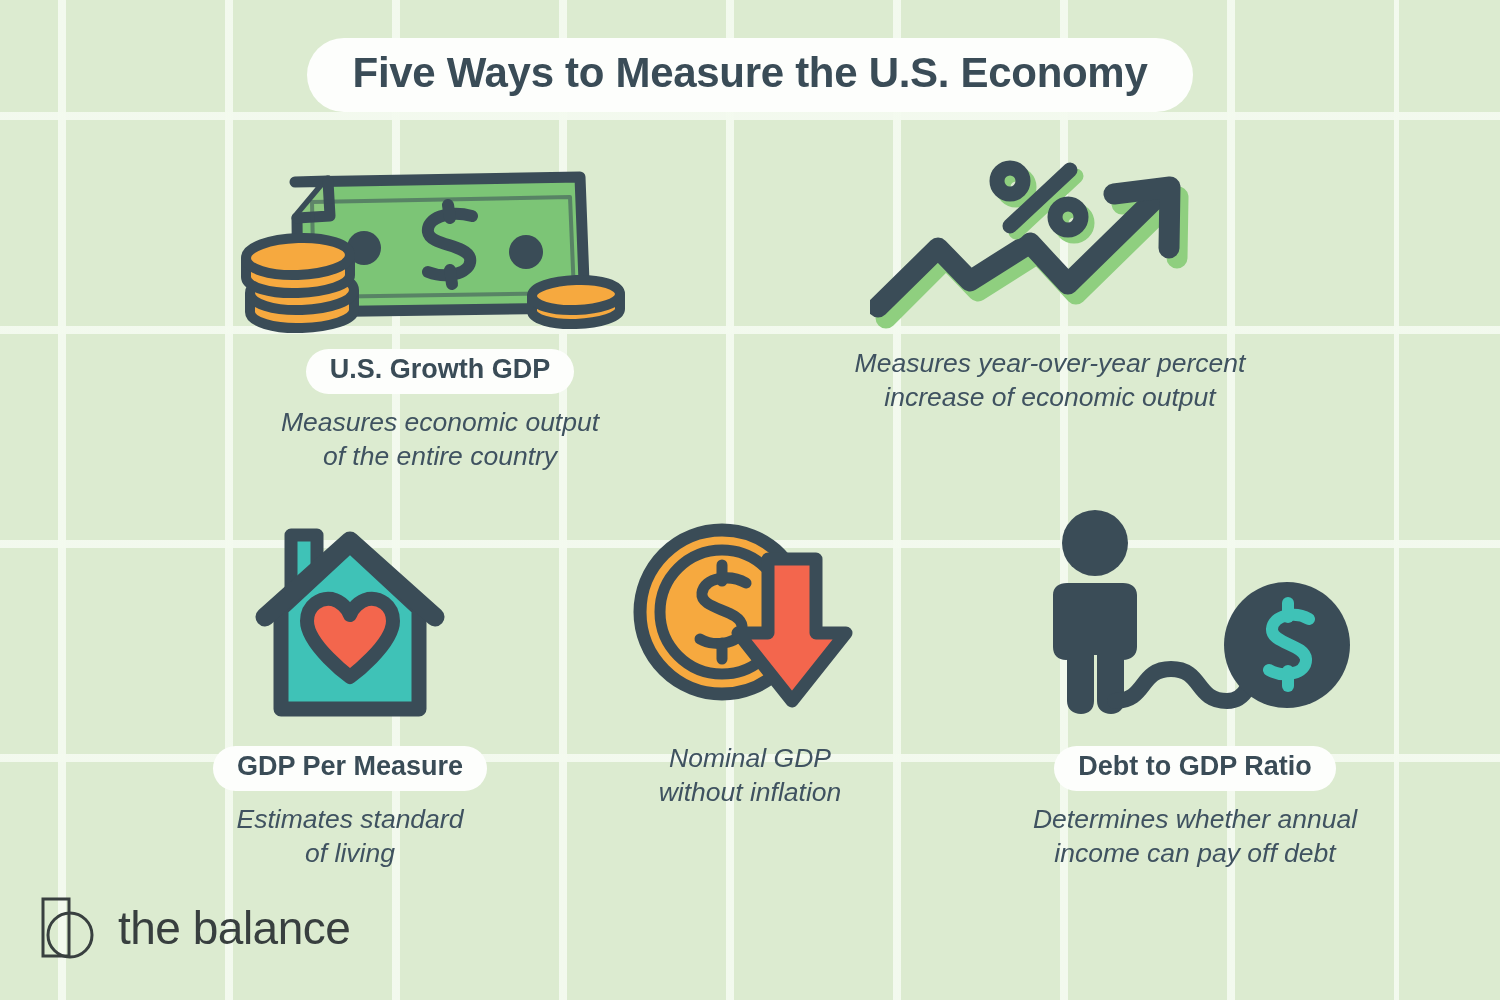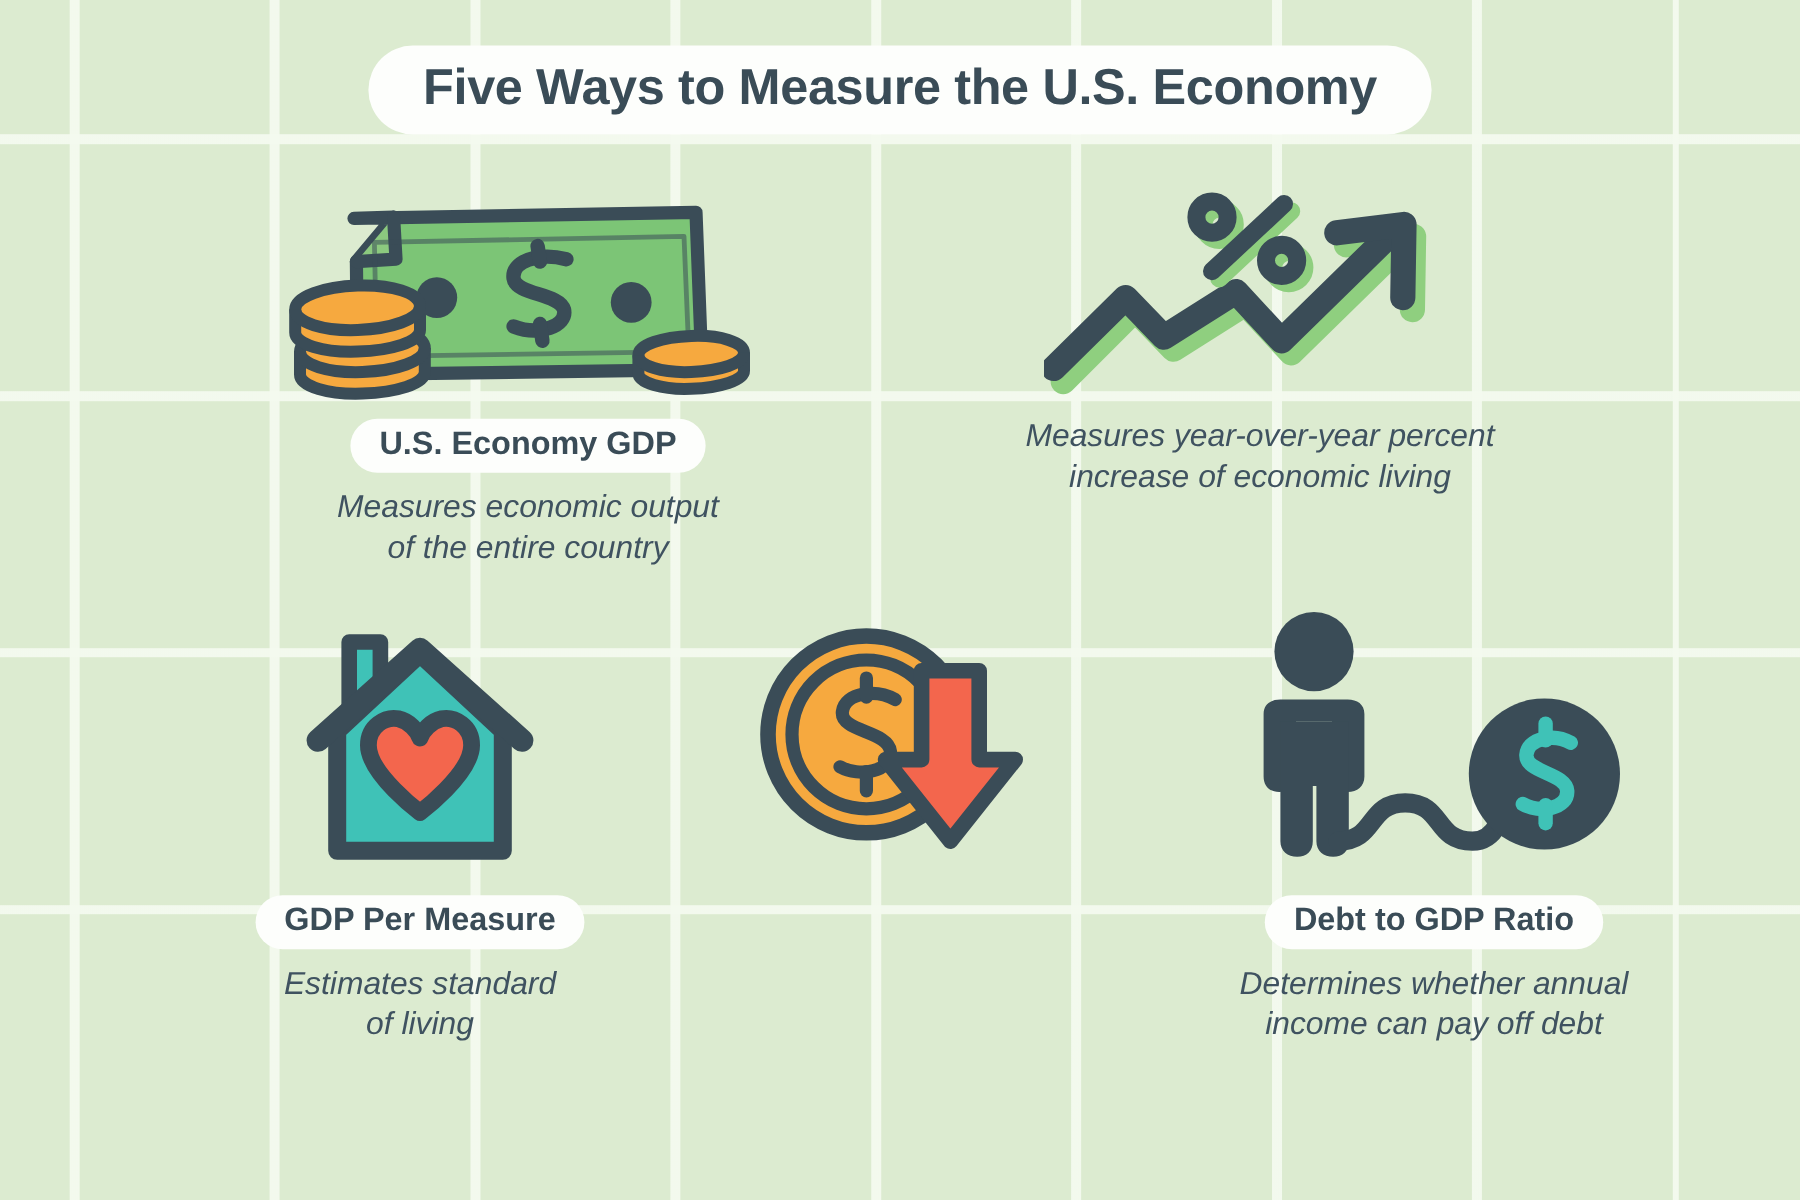--- a/index.html
+++ b/index.html
@@ -133,21 +133,21 @@
           <path d="M6 98 C6 109, 30 116, 58 115 C86 114, 110 106, 110 95" fill="none"></path>
         </g>
 
         <g stroke="#3a4c57" stroke-width="10" stroke-linejoin="round">
           <path d="M292 136 C292 127, 312 121, 336 120 C360 119, 380 125, 380 134 L380 149 C380 157, 360 163, 336 164 C312 165, 292 159, 292 151 Z" fill="#f6a93f"></path>
           <path d="M292 136 C292 145, 312 151, 336 150 C360 149, 380 143, 380 134" fill="none"></path>
         </g>
       </svg>
     </div>
     <div class="label-row">
-      <span class="label-pill">U.S. Economy GDP</span>
+      <span class="label-pill">U.S. Growth GDP</span>
     </div>
     <div class="desc">Measures economic output
 of the entire country</div>
   </div>
 
   <div class="card" id="card-growth">
     <div class="icon-box">
       <svg width="360" height="175" viewBox="0 0 360 175" aria-hidden="true">
 
         <g fill="none" stroke="#8fcf7f" stroke-width="21" stroke-linecap="round" stroke-linejoin="round">
@@ -166,21 +166,21 @@
           <circle cx="204" cy="63" r="13"></circle>
         </g>
         <g fill="none" stroke="#3a4c57" stroke-width="15" stroke-linecap="round">
           <path d="M140 66 L200 10"></path>
           <circle cx="140" cy="21" r="13"></circle>
           <circle cx="198" cy="57" r="13"></circle>
         </g>
       </svg>
     </div>
     <div class="desc">Measures year-over-year percent
-increase of economic living</div>
+increase of economic output</div>
   </div>
 
   <div class="card" id="card-percapita">
     <div class="icon-box">
       <svg width="210" height="225" viewBox="0 0 210 225" aria-hidden="true">
 
         <path d="M46 30 L72 30 L72 92 L46 92 Z" fill="#3fc2b7" stroke="#3a4c57" stroke-width="13" stroke-linejoin="round"></path>
 
         <path d="M36 104 L105 40 L174 104 L174 204 L36 204 Z" fill="#3fc2b7" stroke="#3a4c57" stroke-width="15" stroke-linejoin="round"></path>
 
@@ -205,20 +205,22 @@
 
         <g stroke="#3a4c57" stroke-width="11" fill="none" stroke-linecap="round" stroke-linejoin="round">
           <path d="M116 78 C100 69, 74 72, 72 88 C70 105, 110 104, 112 121 C114 138, 86 143, 70 134"></path>
           <path d="M92 60 L92 76"></path>
           <path d="M92 138 L92 154"></path>
         </g>
 
         <path d="M138 54 L186 54 L186 128 L216 128 L162 196 L108 128 L138 128 Z" fill="#f3664d" stroke="#3a4c57" stroke-width="13" stroke-linejoin="round" stroke-linecap="round"></path>
       </svg>
     </div>
+    <div class="desc">Nominal GDP
+without inflation</div>
   </div>
 
   <div class="card" id="card-debt">
     <div class="icon-box">
       <svg width="320" height="225" viewBox="0 0 320 225" aria-hidden="true">
 
         <circle cx="60" cy="38" r="33" fill="#3a4c57"></circle>
 
         <path d="M18 90 C18 82, 24 78, 32 78 L88 78 C96 78, 102 82, 102 90 L102 142 C102 150, 96 155, 88 155 C80 155, 75 150, 75 142 L75 96 L45 96 L45 142 C45 150, 39 155, 31 155 C23 155, 18 150, 18 142 Z" fill="#3a4c57"></path>
 
@@ -235,14 +237,23 @@
         </g>
       </svg>
     </div>
     <div class="label-row">
       <span class="label-pill">Debt to GDP Ratio</span>
     </div>
     <div class="desc">Determines whether annual
 income can pay off debt</div>
   </div>
 
+  <div id="logo">
+    <span>
+      <svg width="62" height="66" viewBox="0 0 62 66" aria-hidden="true">
+        <rect x="5" y="4" width="26" height="57" fill="none" stroke="#383f3f" stroke-width="3"></rect>
+        <circle cx="32" cy="40" r="22" fill="none" stroke="#383f3f" stroke-width="3"></circle>
+      </svg>
+    </span>
+    <span class="logo-text">the balance</span>
+  </div>
 
 </div>
 
 </body></html>

